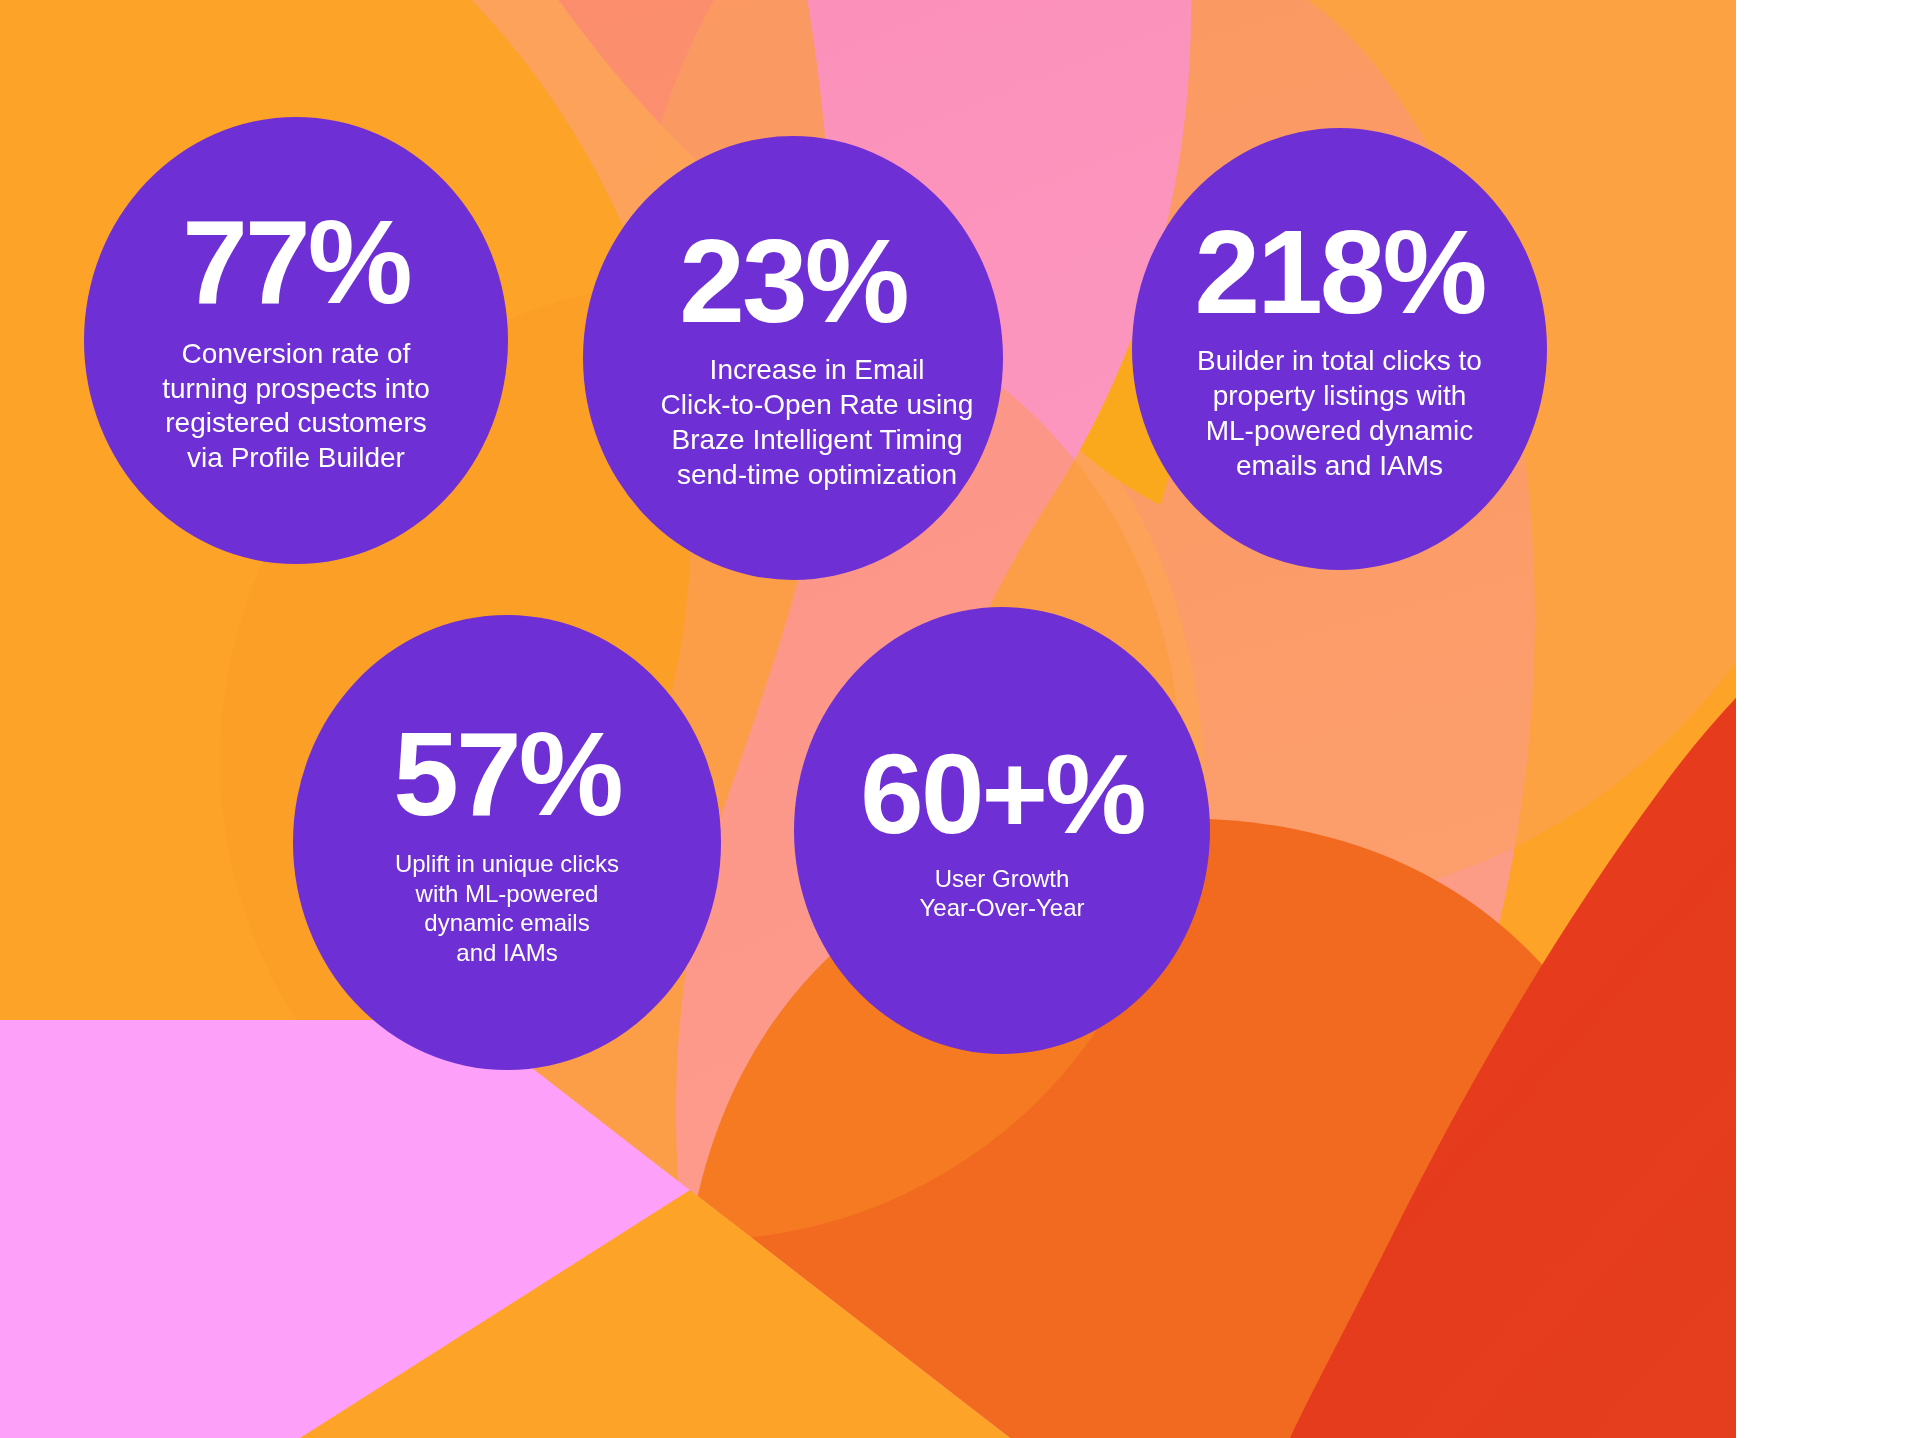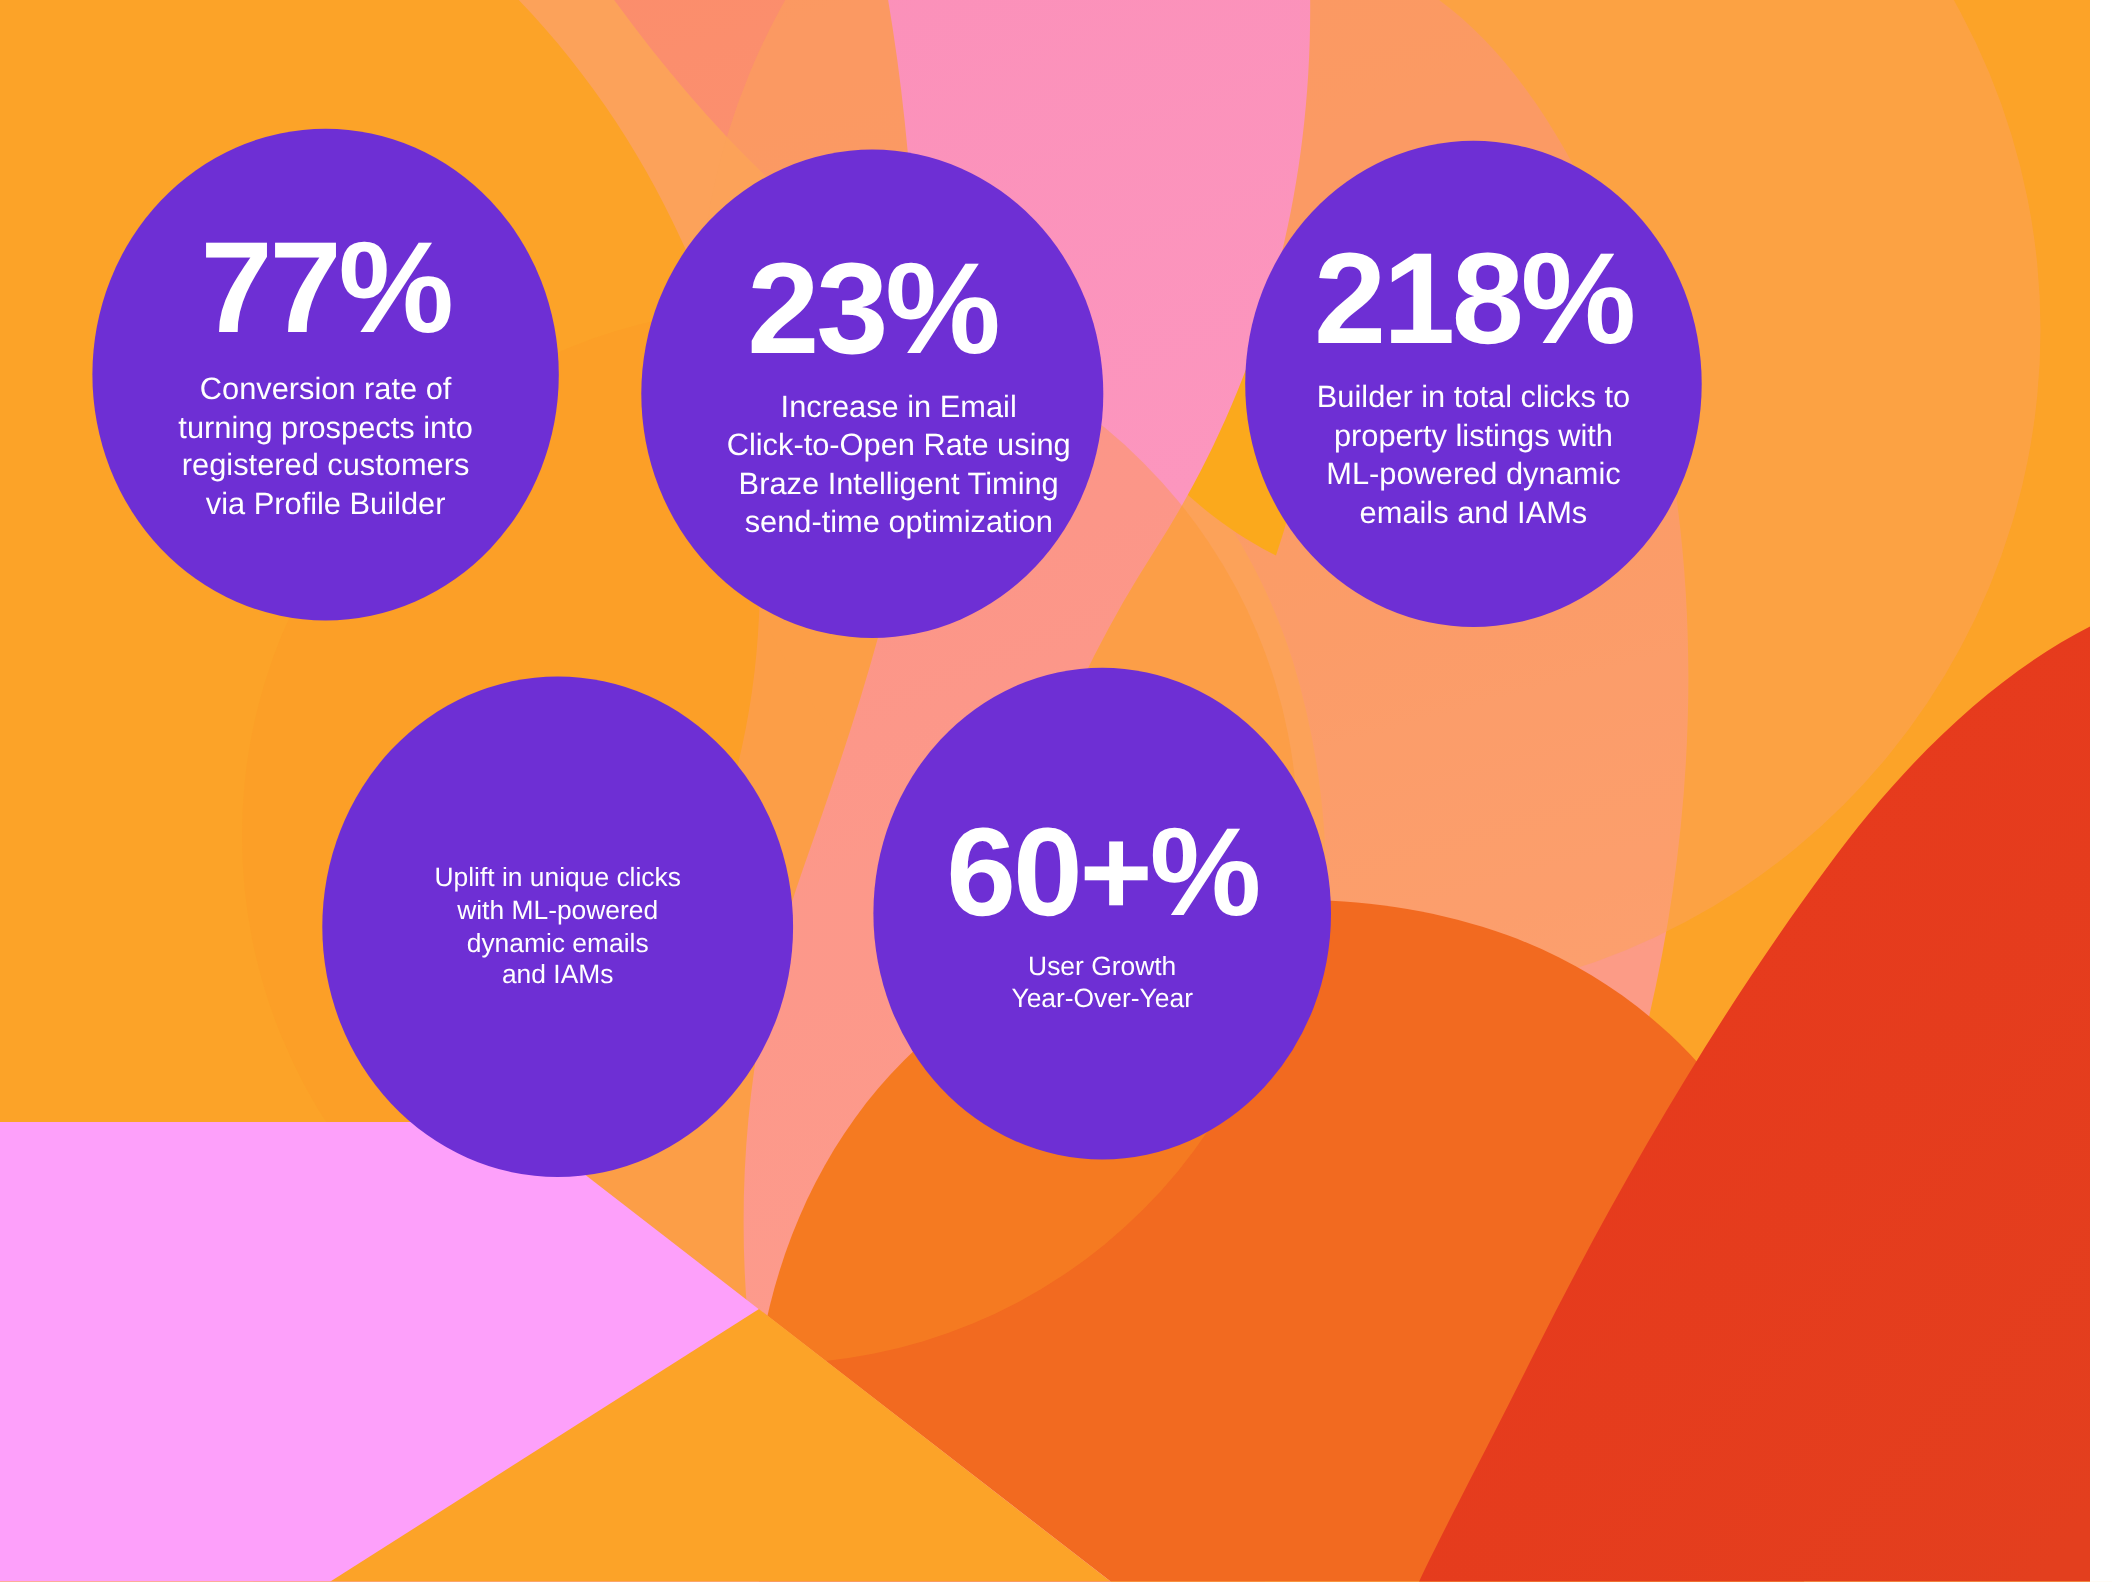--- a/index.html
+++ b/index.html
@@ -6,21 +6,21 @@
   html, body {
     margin: 0;
     padding: 0;
     background: #ffffff;
   }
   body {
     font-family: "Liberation Sans", sans-serif;
   }
   #stage {
     position: relative;
-    width: 1900px;
+    width: 1736px;
     height: 1438px;
     overflow: hidden;
     background: #FCA328;
   }
   #bg-svg {
     position: absolute;
     left: 0;
     top: 0;
     width: 1920px;
     height: 1438px;
@@ -166,20 +166,21 @@
 
   <div class="stat-bubble" id="bubble-218">
     <div class="stat-value">218%</div>
     <div class="stat-desc">Builder in total clicks to
 property listings with
 ML-powered dynamic
 emails and IAMs</div>
   </div>
 
   <div class="stat-bubble" id="bubble-57">
+    <div class="stat-value">57%</div>
     <div class="stat-desc">Uplift in unique clicks
 with ML-powered
 dynamic emails
 and IAMs</div>
   </div>
 
   <div class="stat-bubble" id="bubble-50">
     <div class="stat-value">60+%</div>
     <div class="stat-desc">User Growth
 Year-Over-Year</div>

